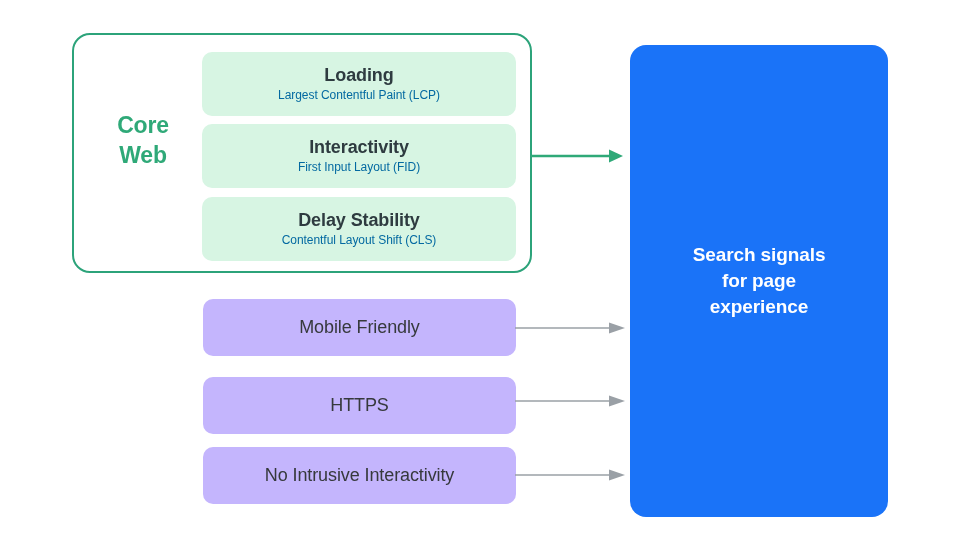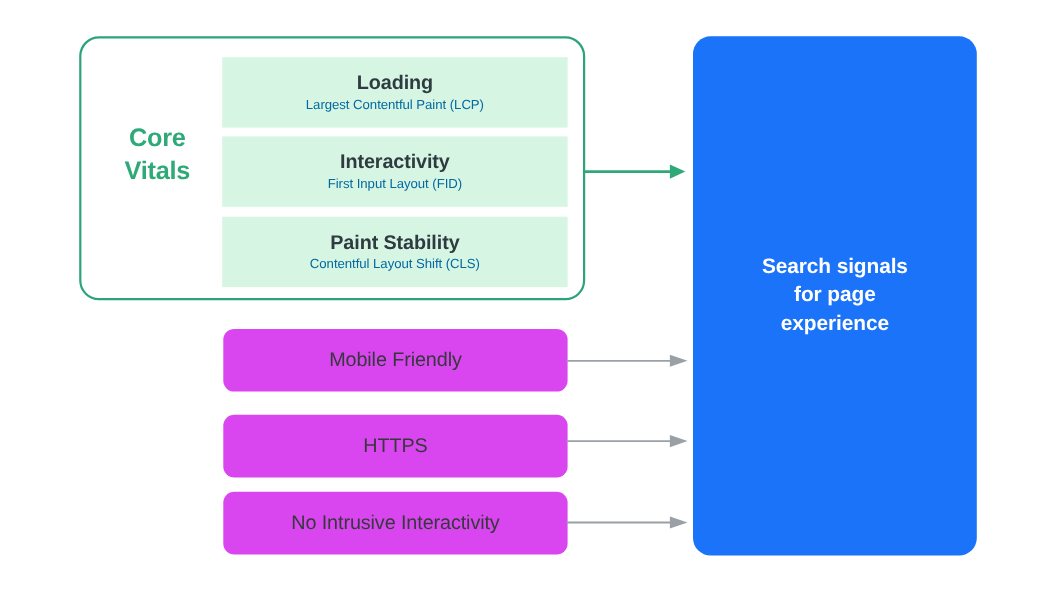--- a/index.html
+++ b/index.html
@@ -45,21 +45,21 @@
   }
   .cwv-label span { display: block; }
 
   
   .metric-card {
     position: absolute;
     left: 202px;
     width: 314px;
     height: 64px;
     background: #d7f5e3;
-    border-radius: 0;
+    border-radius: 10px;
     display: flex;
     flex-direction: column;
     align-items: center;
     justify-content: center;
   }
   .metric-card.c0 { top: 52px; }
   .metric-card.c1 { top: 124px; }
   .metric-card.c2 { top: 197px; }
   .metric-title {
     color: #2e3b40;
@@ -76,21 +76,21 @@
     margin-top: 1px;
     letter-spacing: -0.05px;
   }
 
   
   .signal-box {
     position: absolute;
     left: 203px;
     width: 313px;
     height: 57px;
-    background: #d946ef;
+    background: #c4b5fd;
     border-radius: 10px;
     display: flex;
     align-items: center;
     justify-content: center;
   }
   .signal-box.s0 { top: 299px; }
   .signal-box.s1 { top: 377px; }
   .signal-box.s2 { top: 447px; }
   .signal-label {
     color: #36393c;
@@ -109,21 +109,21 @@
   .arrow-green { left: 531px; top: 147px; width: 92px; }
   .arrow-gray  { left: 515px; width: 110px; }
   .arrow-gray.g0 { top: 319px; }
   .arrow-gray.g1 { top: 392px; }
   .arrow-gray.g2 { top: 466px; }
 
   
   .dest-panel {
     position: absolute;
     left: 630px;
-    top: 33px;
+    top: 45px;
     width: 258px;
     height: 472px;
     background: #1a73f8;
     border-radius: 16px;
     display: flex;
     align-items: center;
     justify-content: center;
   }
   .dest-text {
     color: #ffffff;
@@ -137,35 +137,35 @@
 </style>
 </head>
 <body>
 
 <div id="canvas">
 
   <div class="cwv-group"></div>
 
   <div class="cwv-label">
     <span>Core</span>
-    <span>Vitals</span>
+    <span>Web</span>
   </div>
 
   <div class="metric-card c0">
     <div class="metric-title">Loading</div>
     <div class="metric-sub">Largest Contentful Paint (LCP)</div>
   </div>
 
   <div class="metric-card c1">
     <div class="metric-title">Interactivity</div>
     <div class="metric-sub">First Input Layout (FID)</div>
   </div>
 
   <div class="metric-card c2">
-    <div class="metric-title">Paint Stability</div>
+    <div class="metric-title">Delay Stability</div>
     <div class="metric-sub">Contentful Layout Shift (CLS)</div>
   </div>
 
   <div class="arrow arrow-green">
     <svg width="92" height="18" viewBox="0 0 92 18">
       <line x1="0" y1="9" x2="80" y2="9" stroke="#2fa978" stroke-width="2.5"></line>
       <polygon points="78,2.5 92,9 78,15.5" fill="#2fa978"></polygon>
     </svg>
   </div>
 

